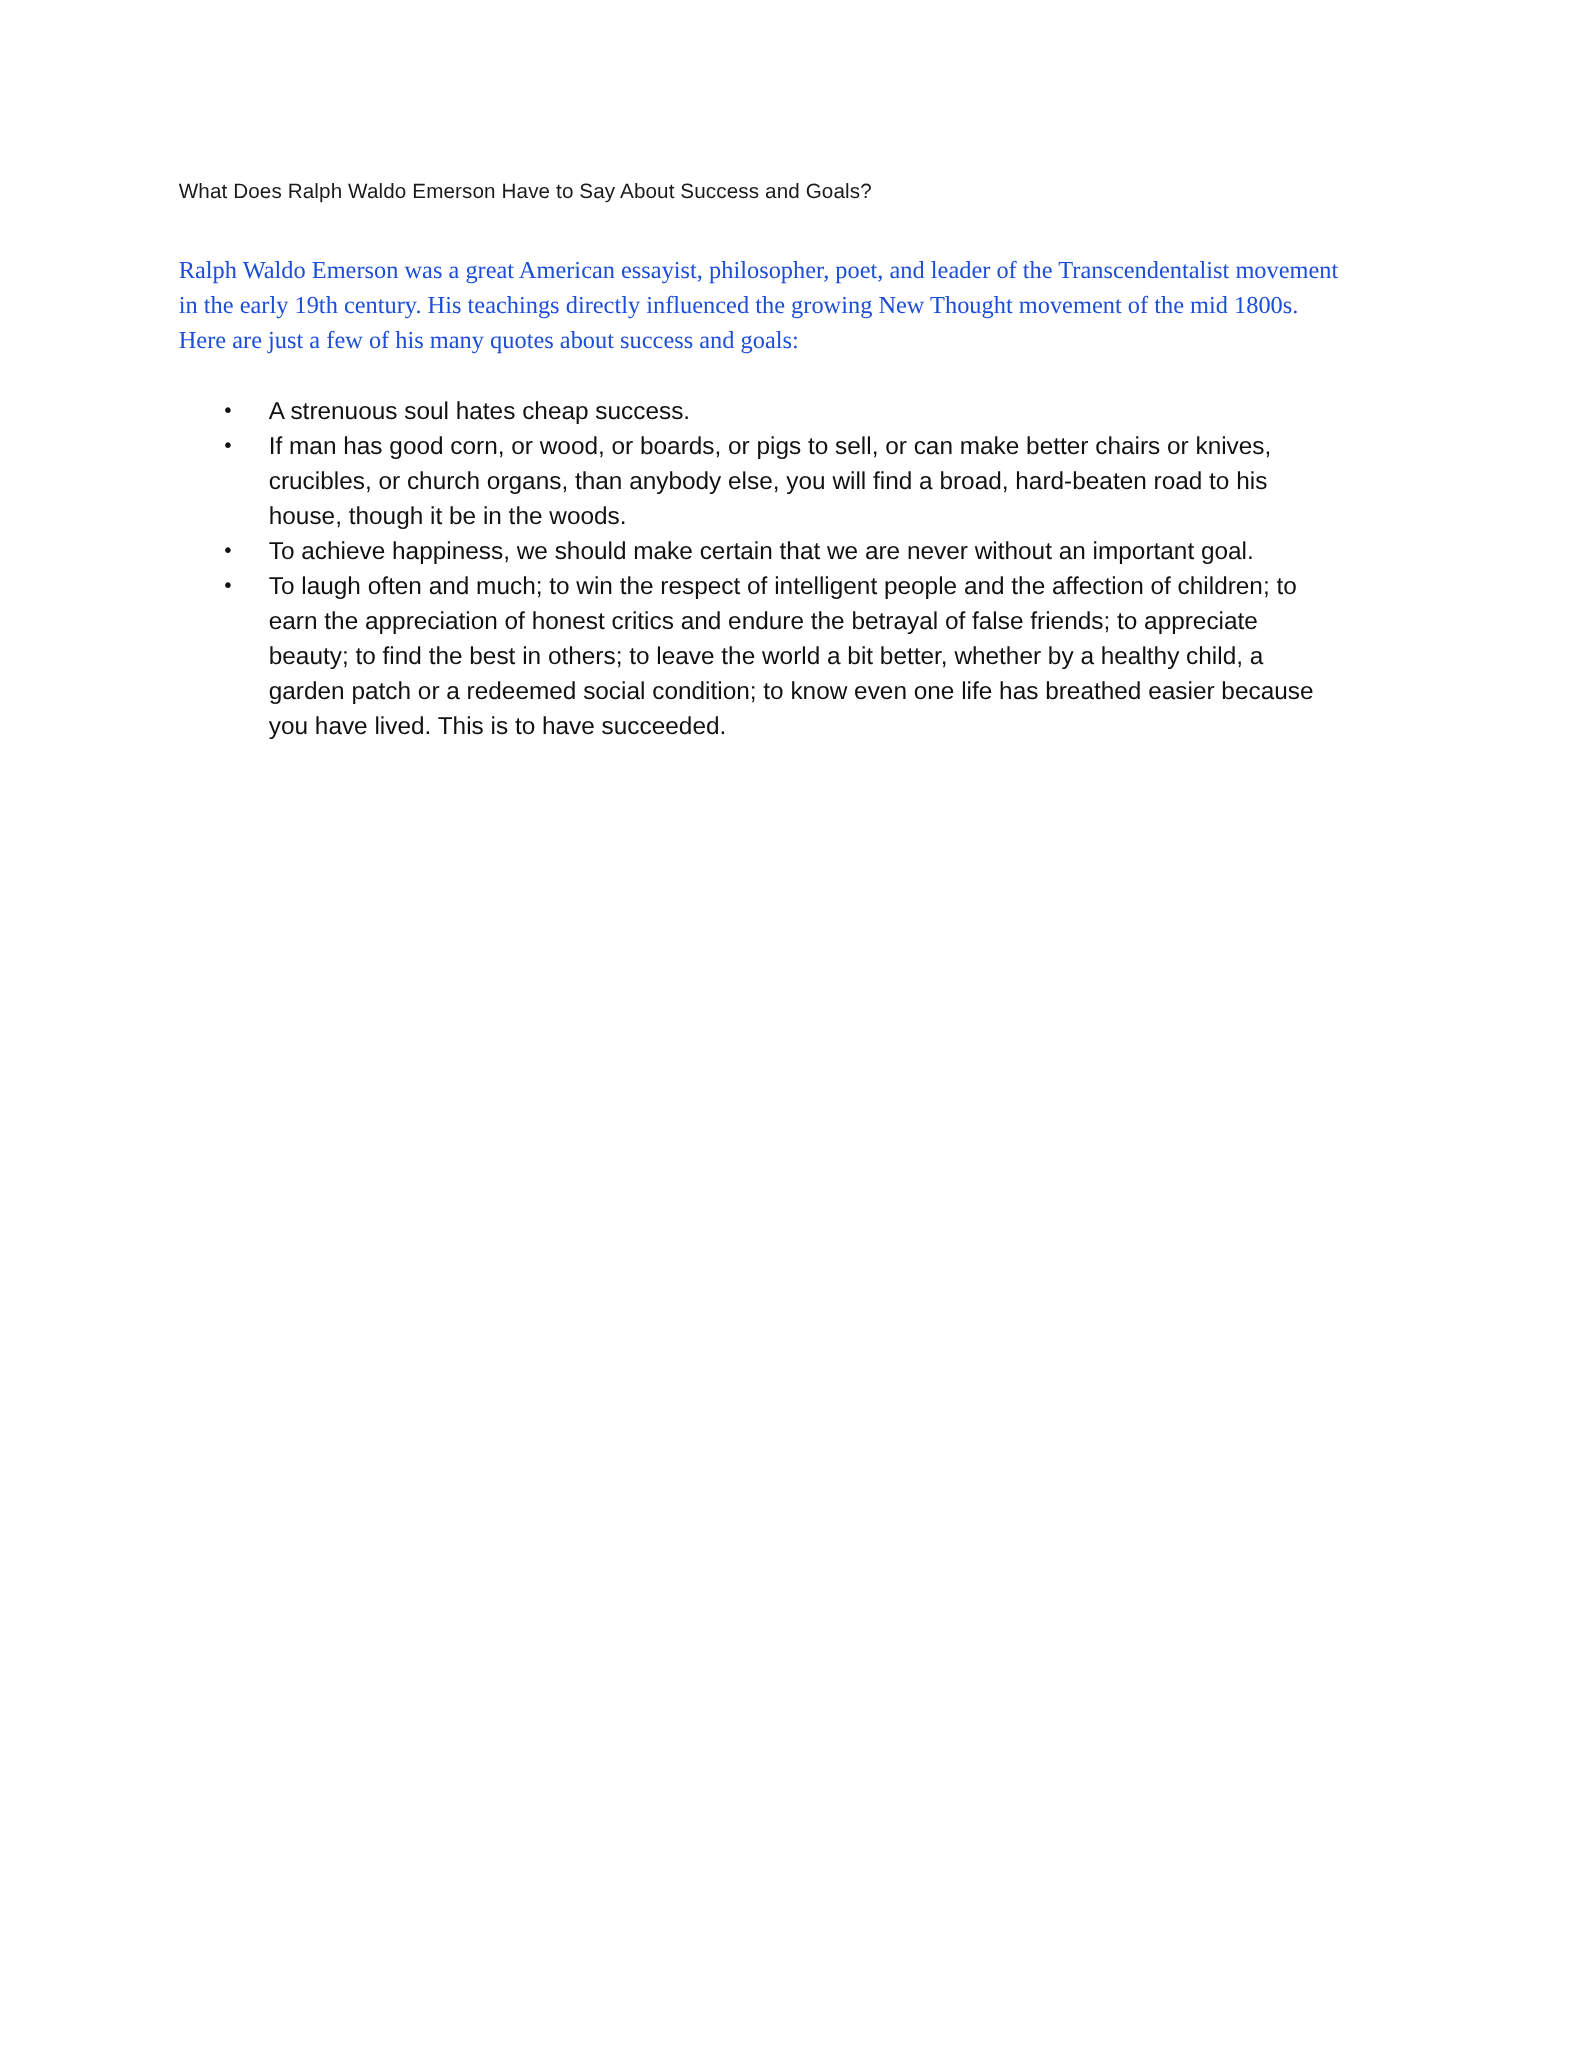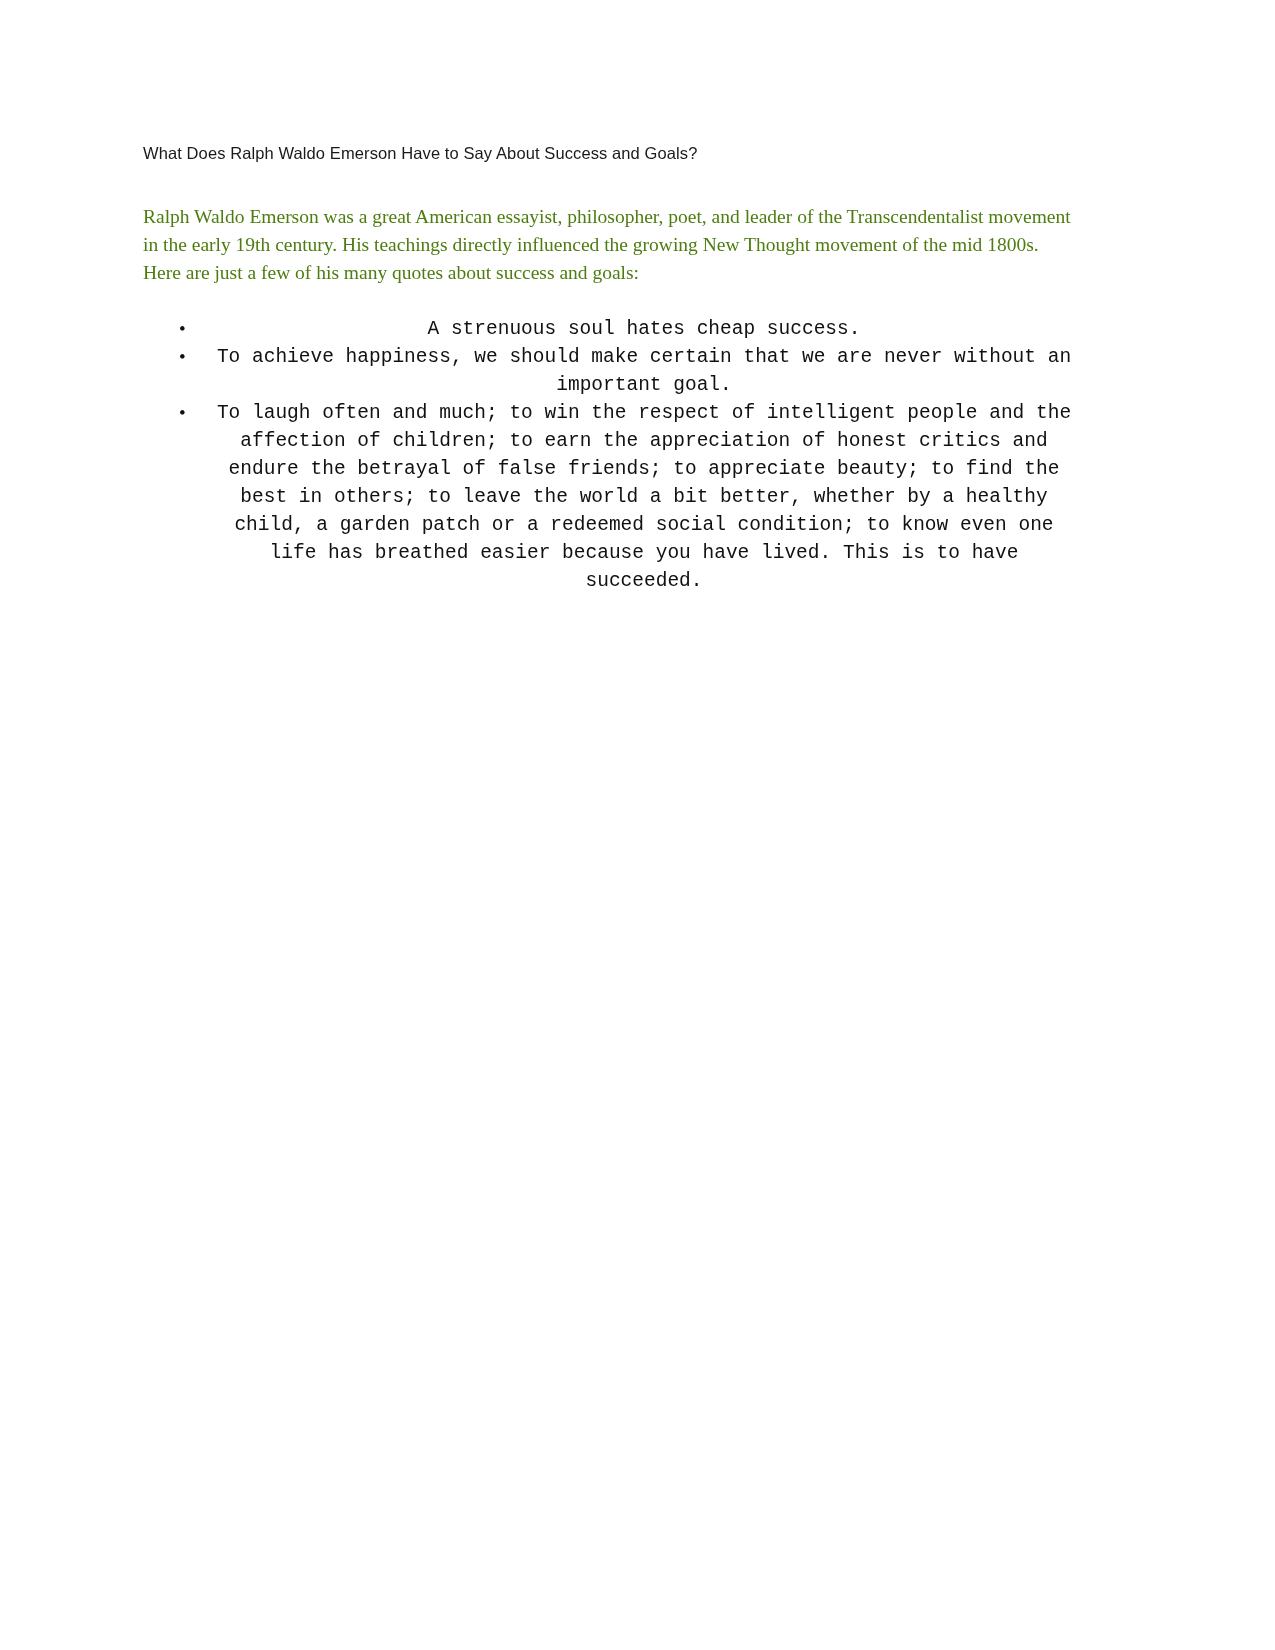--- a/index.html
+++ b/index.html
@@ -31,42 +31,41 @@
     font-weight: 400;
     color: #1a1a1a;
     letter-spacing: 0.1px;
     margin-bottom: 40px;
   }
 
   .doc-intro {
     font-family: "Liberation Serif", serif;
     font-size: 19.5px;
     font-weight: 400;
-    color: #4d7c0f;
+    color: #1d4ed8;
     line-height: 28px;
     max-width: 935px;
     margin-bottom: 28px;
   }
 
   .quote-list {
     list-style: none;
     margin: 0;
     padding: 0;
     max-width: 930px;
   }
 
   .quote-list li {
     position: relative;
-    font-family: Liberation Mono, monospace;
+    font-family: Liberation Sans, sans-serif;
     font-size: 19.5px;
     font-weight: 400;
     color: #111111;
     line-height: 28px;
     padding-left: 72px;
-    text-align: center;
   }
 
   .quote-list li::before {
     content: "\2022";
     position: absolute;
     left: 36px;
     top: 0;
     font-family: "Liberation Serif", serif;
     font-size: 19px;
     color: #111111;
@@ -76,17 +75,18 @@
 <body>
 
 <div class="page">
 
   <div class="doc-title">What Does Ralph Waldo Emerson Have to Say About Success and Goals?</div>
 
   <p class="doc-intro">Ralph Waldo Emerson was a great American essayist, philosopher, poet, and leader of the Transcendentalist movement in the early 19th century. His teachings directly influenced the growing New Thought movement of the mid 1800s. Here are just a few of his many quotes about success and goals:</p>
 
   <ul class="quote-list">
     <li>A strenuous soul hates cheap success.</li>
+    <li>If man has good corn, or wood, or boards, or pigs to sell, or can make better chairs or knives, crucibles, or church organs, than anybody else, you will find a broad, hard-beaten road to his house, though it be in the woods.</li>
     <li>To achieve happiness, we should make certain that we are never without an important goal.</li>
     <li>To laugh often and much; to win the respect of intelligent people and the affection of children; to earn the appreciation of honest critics and endure the betrayal of false friends; to appreciate beauty; to find the best in others; to leave the world a bit better, whether by a healthy child, a garden patch or a redeemed social condition; to know even one life has breathed easier because you have lived. This is to have succeeded.</li>
   </ul>
 
 </div>
 
 </body></html>

